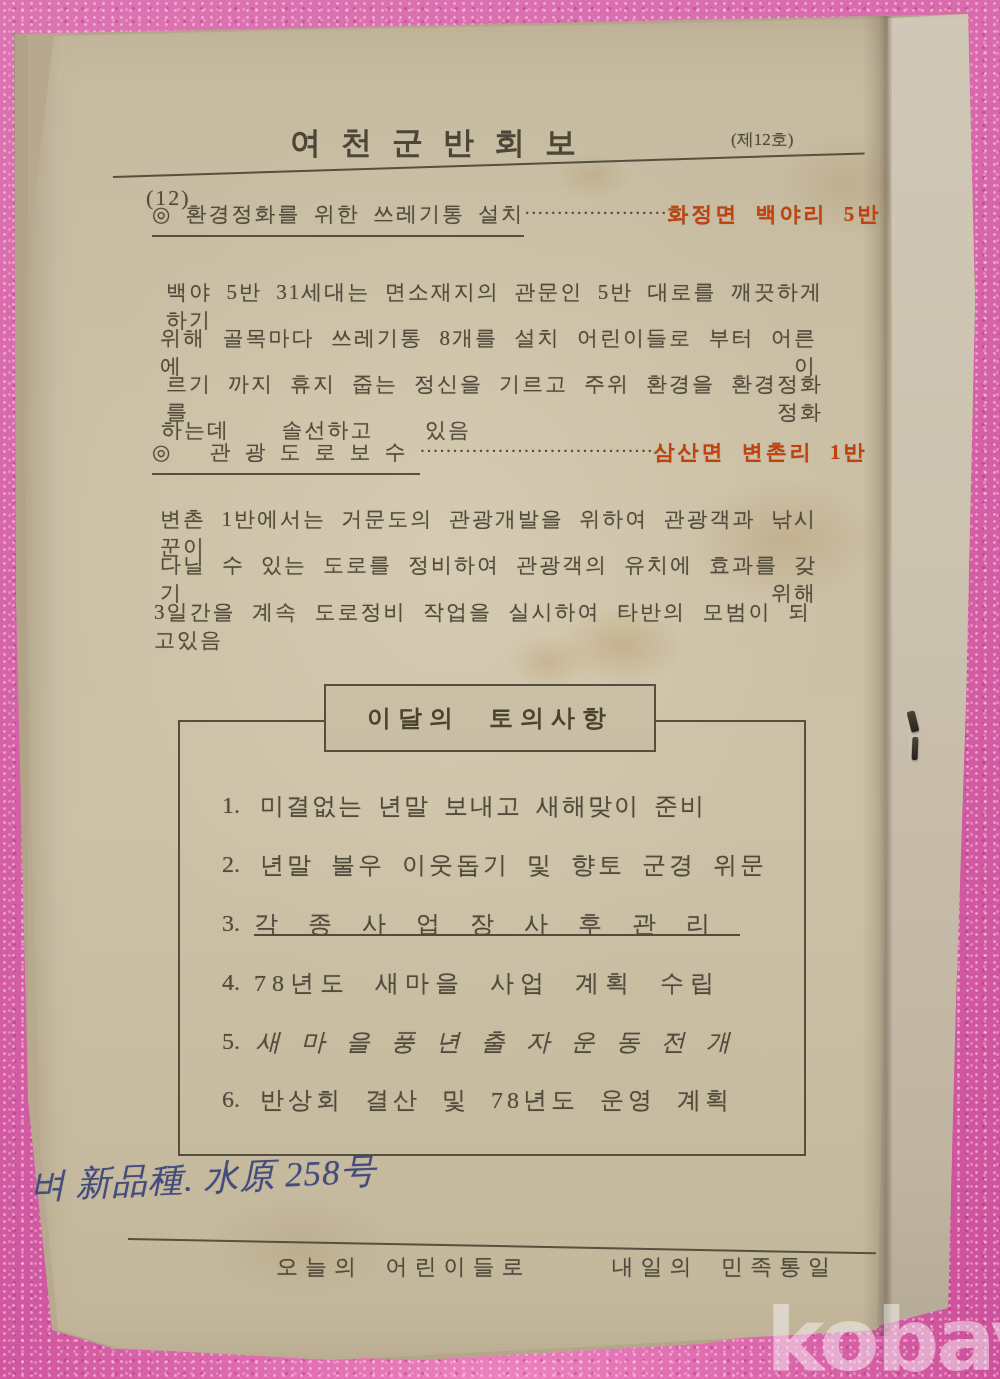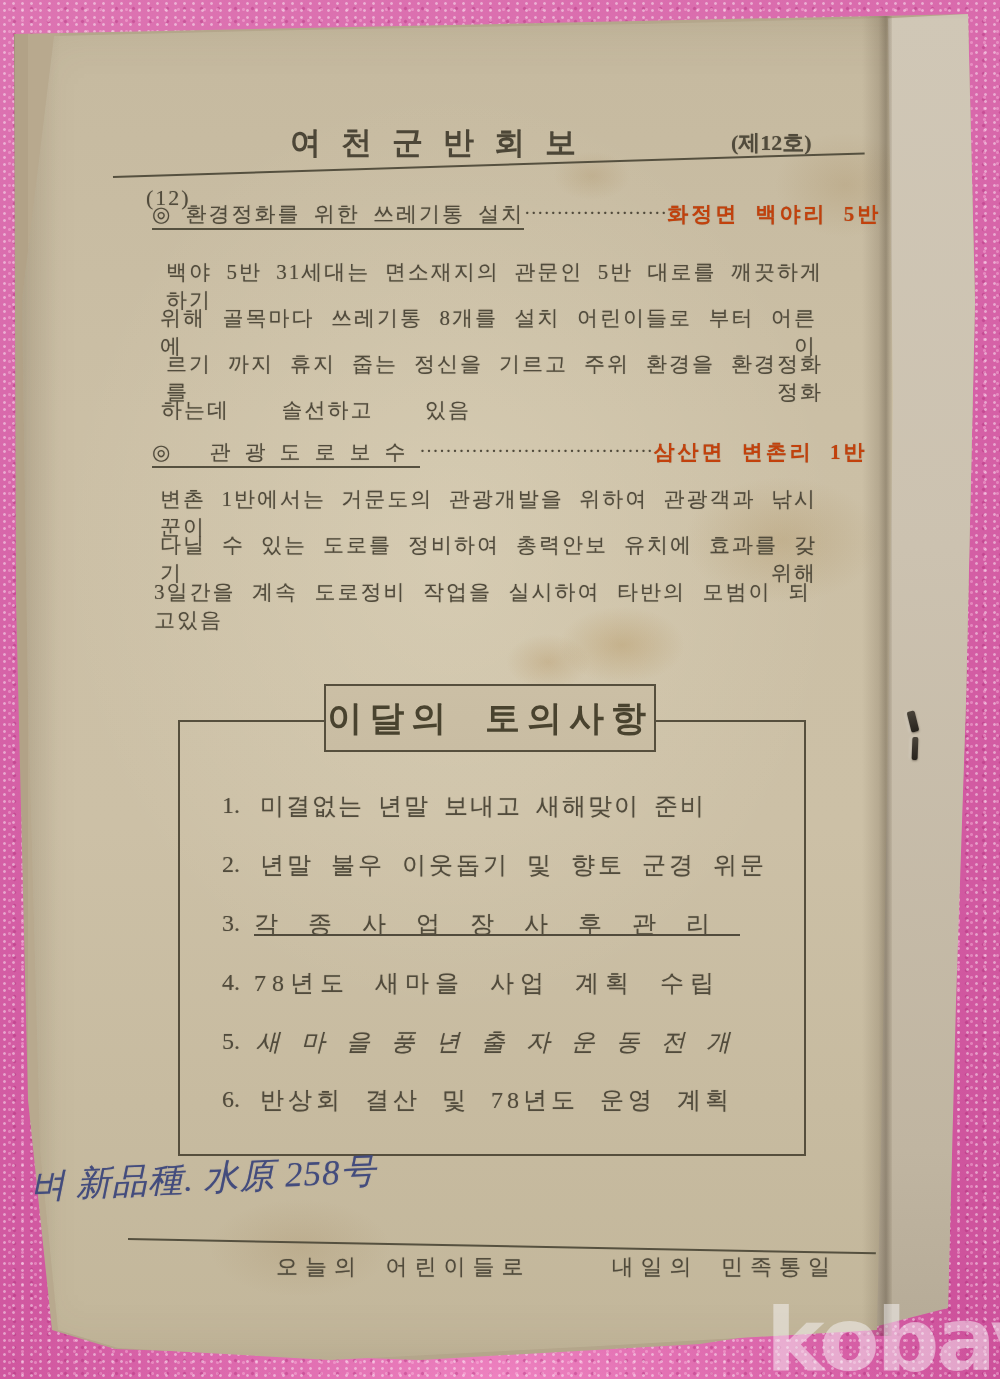--- a/index.html
+++ b/index.html
@@ -46,35 +46,35 @@
       radial-gradient(ellipse 520px 620px at 45% 40%, rgba(255,250,228,.20), transparent 75%),
       linear-gradient(90deg, rgba(95,80,60,.28) 0 4px, rgba(95,80,60,.12) 30px, transparent 60px),
       linear-gradient(270deg, rgba(80,65,45,.30) 0 6px, rgba(110,95,70,.15) 16px, transparent 45px),
       linear-gradient(180deg,#c5b99f 0%,#cbbfa5 30%,#ccc0a6 60%,#c2b69a 100%);
     box-shadow:inset 0 0 70px rgba(95,78,52,.30);
   }
   
   .ink{color:#514b3c;text-shadow:0 0 1px rgba(81,75,60,.45);}
   .pageno{font-size:22px;letter-spacing:2px;}
   .masthead{font-size:31px;letter-spacing:20px;font-weight:bold;color:#4c4637;}
-  .issue{font-size:22px;font-weight:bold;}
+  .issue{font-size:17px;font-weight:normal;}
   .rule{height:2px;background:#55503f;transform-origin:left center;}
   .sec-head{font-size:21px;white-space:nowrap;}
-  .sec-title{border-bottom:2px solid #55503f;padding-bottom:2px;letter-spacing:2px;word-spacing:6px;}
+  .sec-title{border-bottom:2px solid #55503f;padding-bottom:9px;letter-spacing:2px;word-spacing:6px;}
   .sec-title.wide{letter-spacing:14px;}
   .dots{font-size:18px;letter-spacing:.5px;vertical-align:2px;}
   .sec-src{letter-spacing:3px;word-spacing:8px;font-weight:bold;color:#c2410c;}
   .sec-line{width:657px;font-size:21px;letter-spacing:2px;word-spacing:6px;
-    text-align:justify;text-align-last:justify;}
+    text-align:justify;text-align-last:justify;margin-top:20px;}
   
   .disc-box{left:178px;top:720px;width:624px;height:432px;border:2px solid #564f3d;}
   .disc-title-box{left:324px;top:684px;width:328px;height:64px;border:2px solid #564f3d;
     background:linear-gradient(180deg,#cbbfa5,#c9bda3);
     display:flex;align-items:center;justify-content:center;
-    font-size:35px;letter-spacing:7px;word-spacing:16px;font-weight:bold;color:#49432f;}
+    font-size:24px;letter-spacing:7px;word-spacing:16px;font-weight:bold;color:#49432f;}
   .item-no{font-size:24px;}
   .item-text{font-size:24px;white-space:nowrap;letter-spacing:3px;word-spacing:8px;}
   .item-text.sp1{letter-spacing:2px;word-spacing:6px;}
   .item-text.sp3{letter-spacing:30px;}
   .item-text.sp4{letter-spacing:6px;word-spacing:13px;}
   .item-text.sp5{letter-spacing:21px;font-style:italic;}
   .item-text.sp6{letter-spacing:4px;word-spacing:11px;}
   
   .handwriting{font-size:35px;font-style:italic;color:#434c7d;
     transform:rotate(-2.5deg);letter-spacing:1px;text-shadow:0 0 1px rgba(67,76,125,.5);white-space:nowrap;}
@@ -104,21 +104,21 @@
 </div>
 <div class="abs ink sec-line" style="left:166px;top:258px;">백야 5반 31세대는 면소재지의 관문인 5반 대로를 깨끗하게 하기</div>
 <div class="abs ink sec-line" style="left:160px;top:304px;">위해 골목마다 쓰레기통 8개를 설치 어린이들로 부터 어른에 이</div>
 <div class="abs ink sec-line" style="left:166px;top:350px;">르기 까지 휴지 줍는 정신을 기르고 주위 환경을 환경정화를 정화</div>
 <div class="abs ink sec-line" style="left:161px;top:396px;width:310px;">하는데 솔선하고 있음</div>
 
 <div class="abs ink sec-head" style="left:152px;top:438px;">
   <span class="sec-title wide"><span>◎</span> <span>관광도로보수</span></span><span class="dots">····································</span><span class="sec-src">삼산면 변촌리 1반</span>
 </div>
 <div class="abs ink sec-line" style="left:160px;top:485px;">변촌 1반에서는 거문도의 관광개발을 위하여 관광객과 낚시꾼이</div>
-<div class="abs ink sec-line" style="left:160px;top:531px;">다닐 수 있는 도로를 정비하여 총력안보 유치에 효과를 갖기 위해</div>
+<div class="abs ink sec-line" style="left:160px;top:531px;">다닐 수 있는 도로를 정비하여 관광객의 유치에 효과를 갖기 위해</div>
 <div class="abs ink sec-line" style="left:154px;top:578px;">3일간을 계속 도로정비 작업을 실시하여 타반의 모범이 되고있음</div>
 
 <div class="abs disc-box"></div>
 <div class="abs disc-title-box">
   <span>이달의 토의사항</span>
 </div>
 
 <div class="abs ink item-no" style="left:222px;top:792px;">1.</div>
 <div class="abs ink item-text sp1" style="left:260px;top:790px;">미결없는 년말 보내고 새해맞이 준비</div>
 

